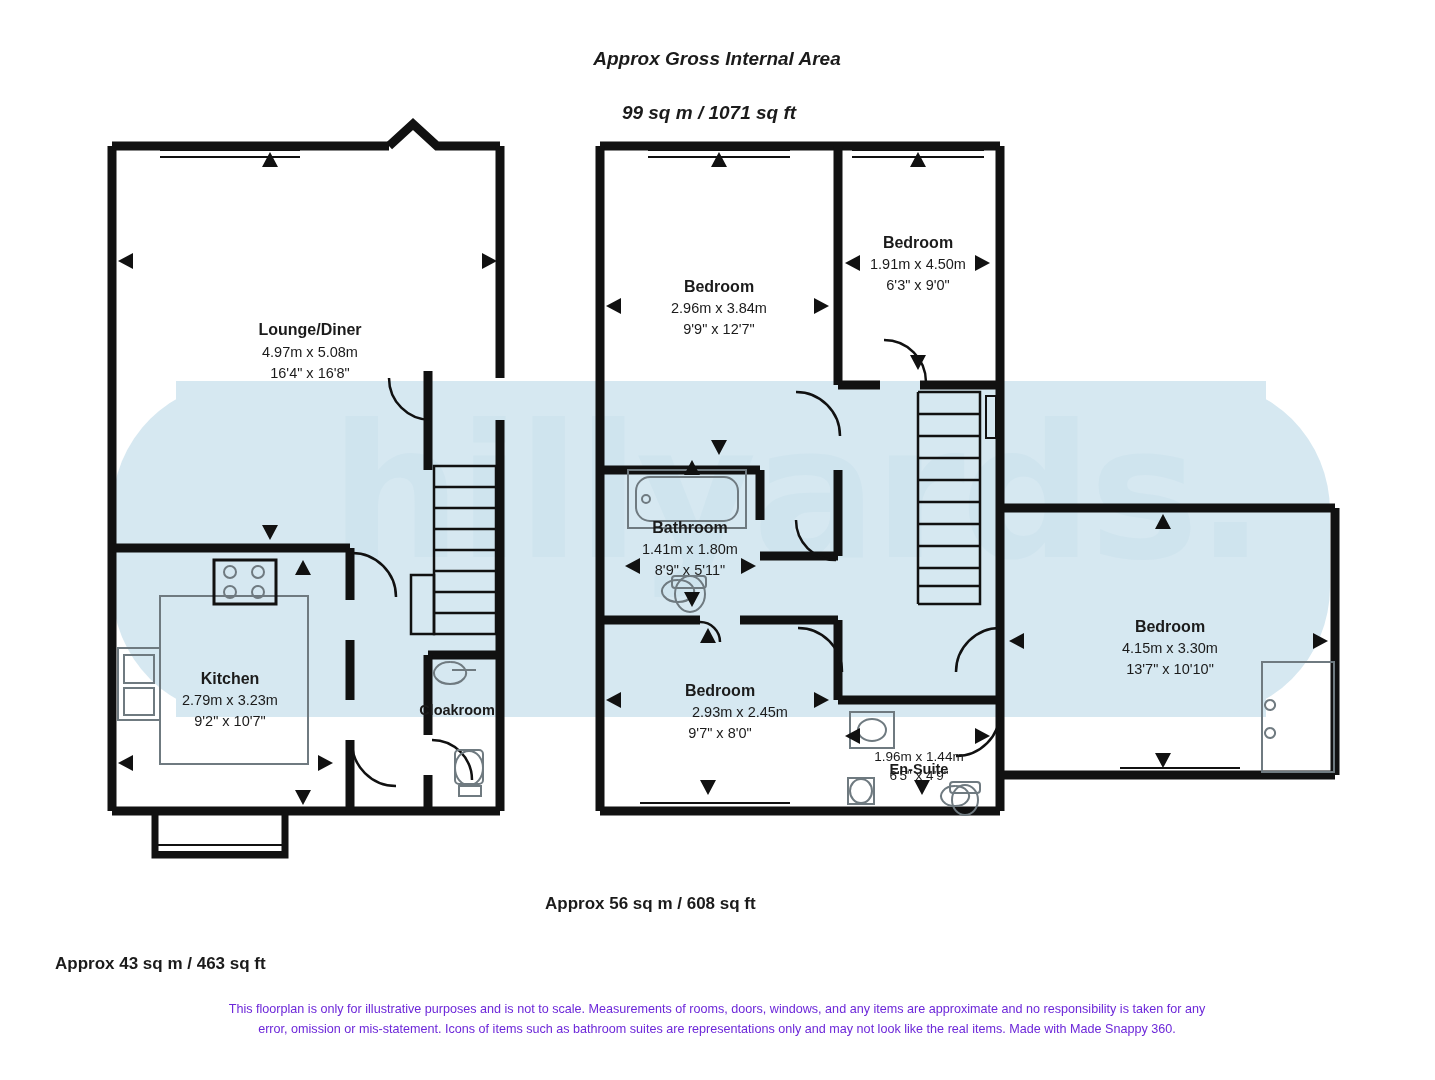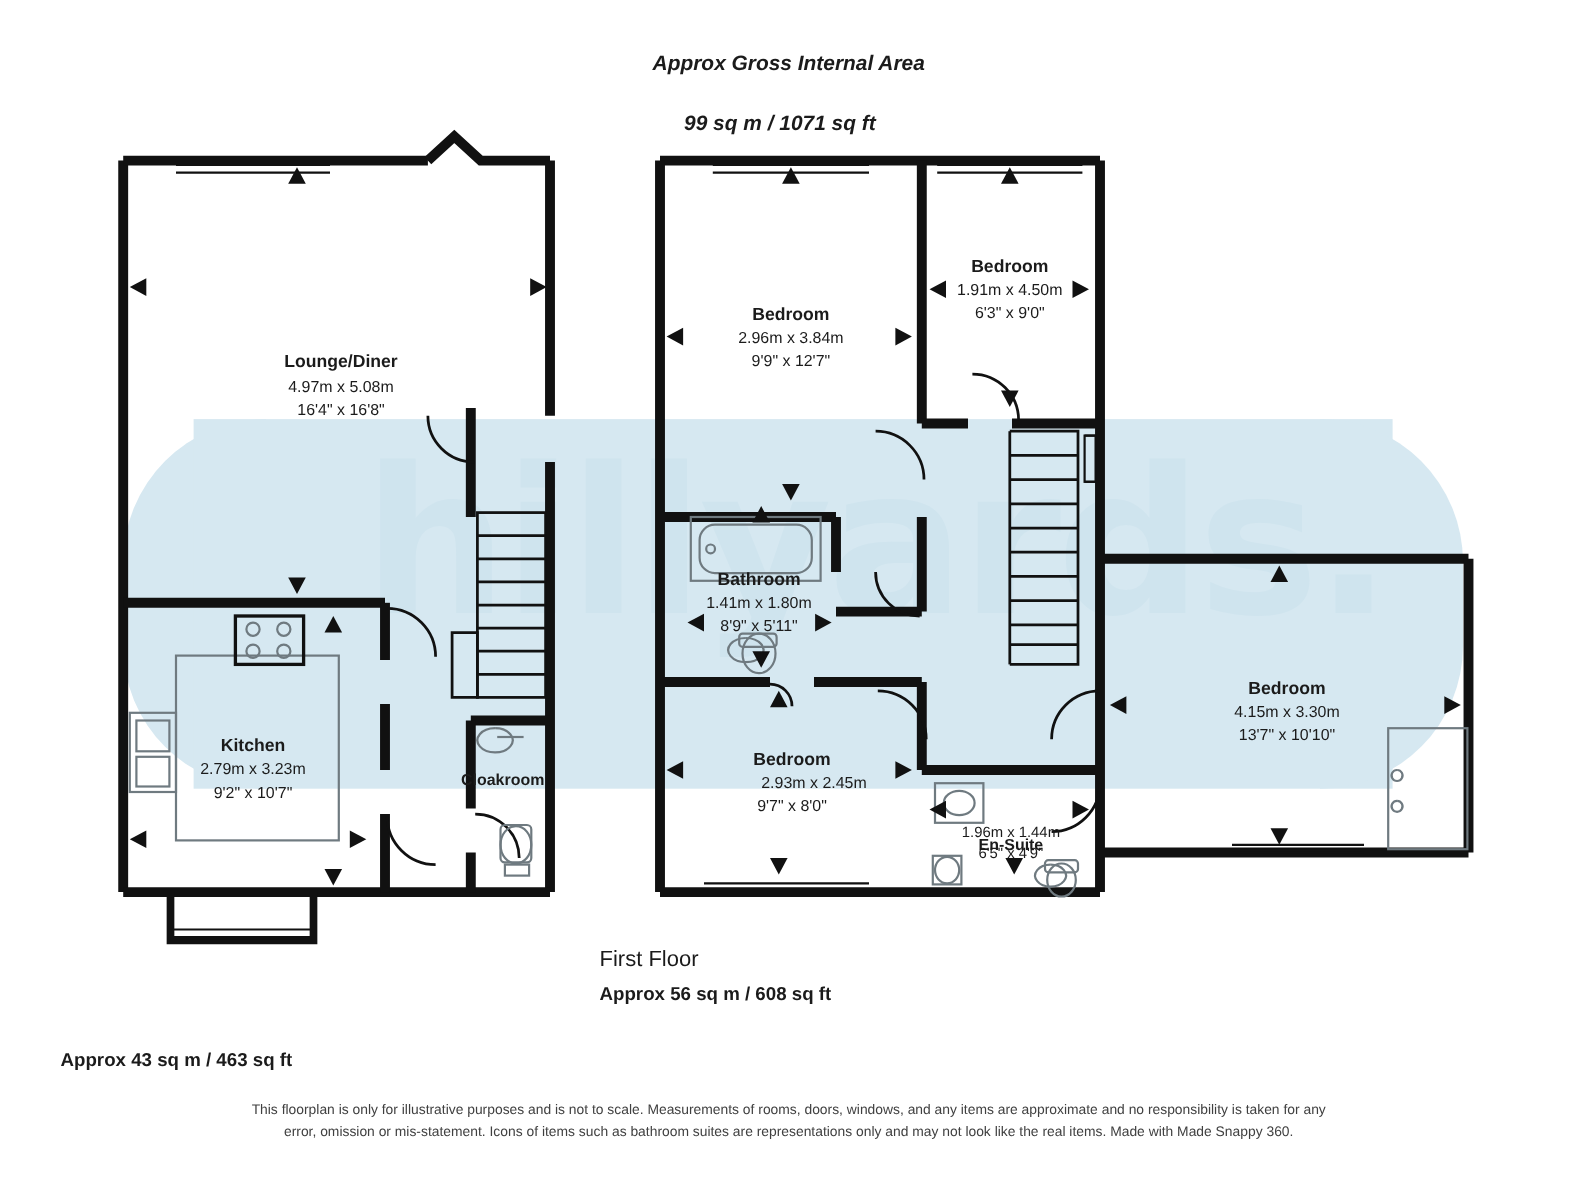--- a/index.html
+++ b/index.html
@@ -17,21 +17,21 @@
   
   .txt{position:absolute;text-align:center;line-height:1.28;}
   .hdr{font-weight:bold;font-size:19px;font-style:italic;}
   .room-name{font-weight:bold;font-size:16px;}
   .room-dim{font-size:14.5px;}
   .room-dim-sm{font-size:13.5px;}
   .floor-title{font-size:20px;}
   .floor-sub{font-weight:bold;font-size:17px;}
   .disclaimer{
     position:absolute;width:1000px;left:217px;top:1000px;
-    text-align:center;font-size:12.6px;line-height:1.55;color:#404040;
+    text-align:center;font-size:12.6px;line-height:1.55;color:#6d28d9;
   }
 
   
   .wm{
     position:absolute;left:330px;top:385px;
     font-family:"DejaVu Sans", sans-serif;
     font-size:185px;font-weight:700;color:#cfe4ee;
     letter-spacing:-4px;
     user-select:none;
   }
@@ -285,18 +285,17 @@
   <div class="txt room-dim" style="left:595px;top:724px;width:250px;">9'7" x 8'0"</div>
 
   <div class="txt room-name" style="left:1045px;top:617px;width:250px;">Bedroom</div>
   <div class="txt room-dim" style="left:1045px;top:639px;width:250px;">4.15m x 3.30m</div>
   <div class="txt room-dim" style="left:1045px;top:660px;width:250px;">13'7" x 10'10"</div>
 
   <div class="txt room-name" style="left:830px;top:728px;width:178px;font-size:14.5px;margin-top:32px;">En-Suite</div>
   <div class="txt room-dim-sm" style="left:830px;top:748px;width:178px;">1.96m x 1.44m</div>
   <div class="txt room-dim-sm" style="left:830px;top:767px;width:178px;">6'5" x 4'9"</div>
 
-  <div class="txt floor-title" style="left:545px;top:860px;width:300px;text-align:left;">First Floor</div>
   <div class="txt floor-sub" style="left:545px;top:893px;width:350px;text-align:left;">Approx 56 sq m / 608 sq ft</div>
 
   <div class="disclaimer">This floorplan is only for illustrative purposes and is not to scale. Measurements of rooms, doors, windows, and any items are approximate and no responsibility is taken for any error, omission or mis-statement. Icons of items such as bathroom suites are representations only and may not look like the real items. Made with Made Snappy 360.</div>
 
 </div>
 
 </body></html>

